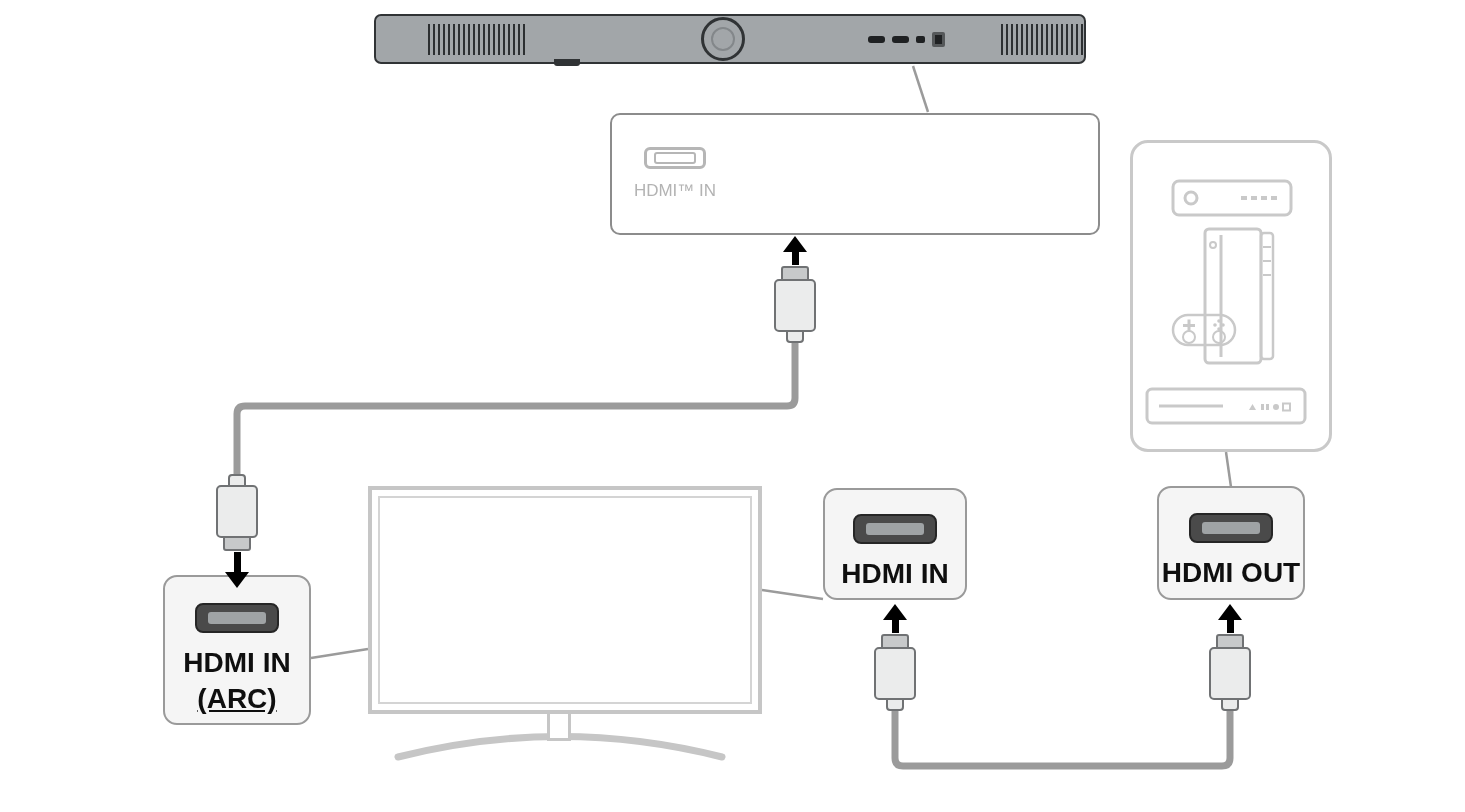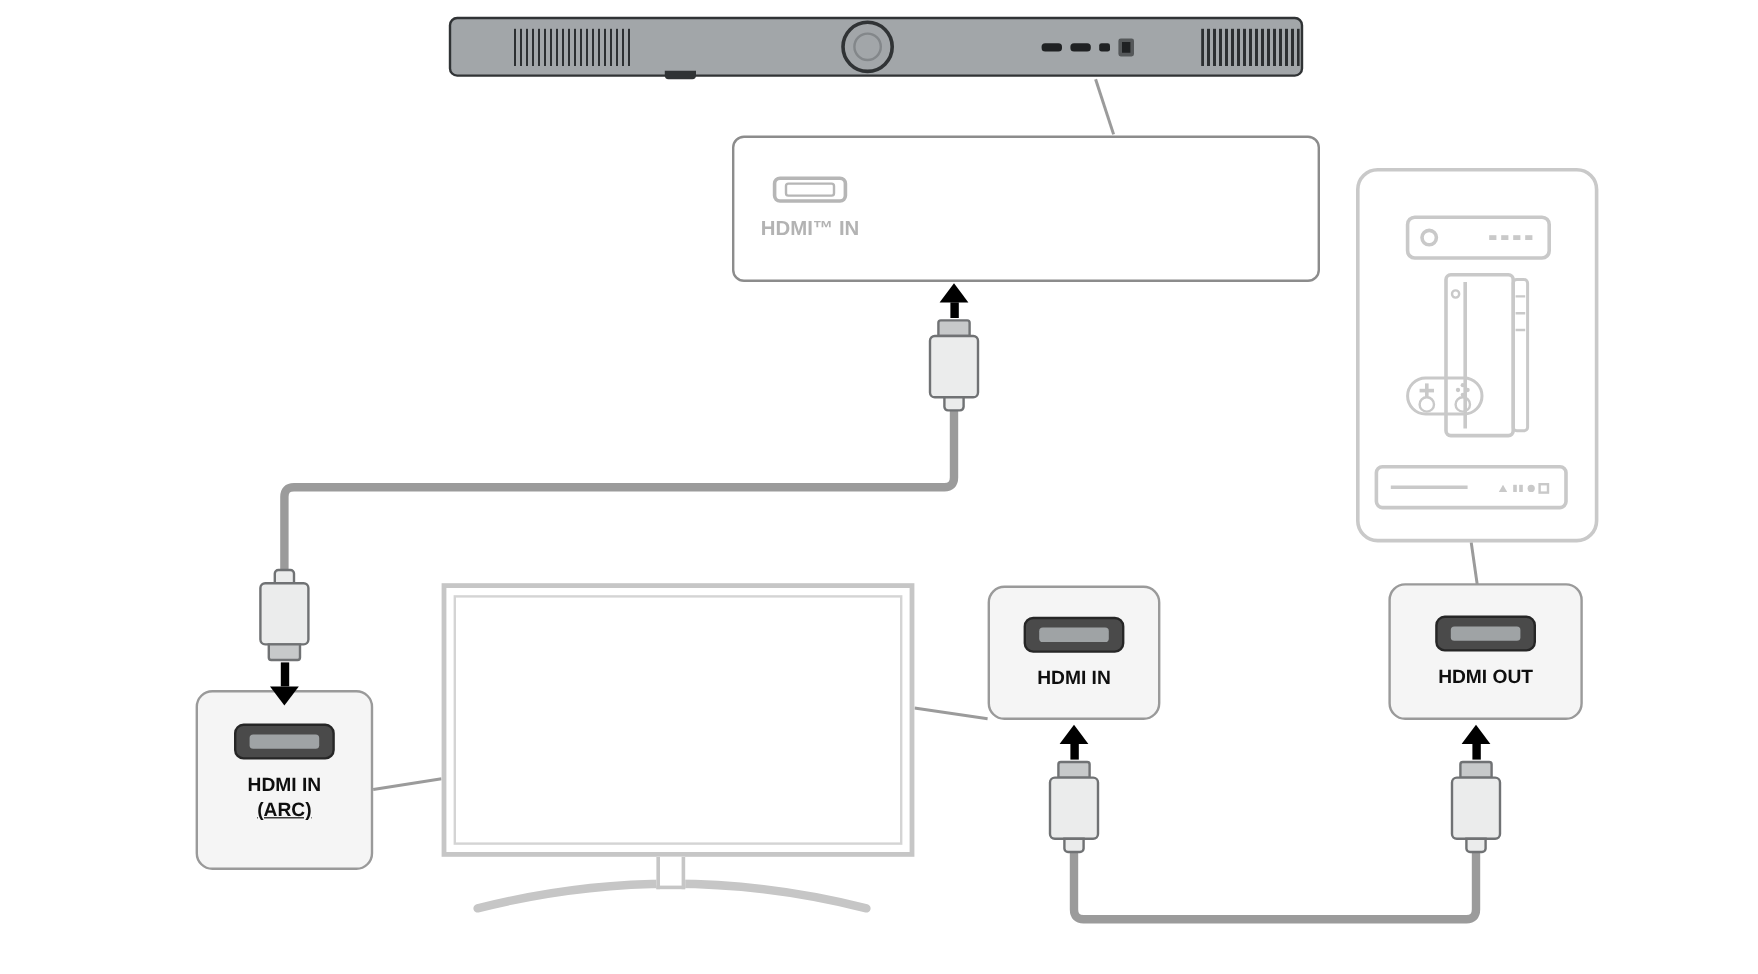--- a/index.html
+++ b/index.html
@@ -4,21 +4,21 @@
 <style>
   * { box-sizing: border-box; margin: 0; padding: 0; }
   html,body { background:#fff; }
   .canvas {
     position: relative;
     width: 1465px; height: 812px;
     background: #ffffff;
     font-family: "Liberation Sans", "DejaVu Sans", sans-serif;
     overflow: hidden;
   }
-  .abs { position: absolute; font-weight: bold; }
+  .abs { position: absolute; }
 
   
   .overlay { position:absolute; inset:0; z-index:1; pointer-events:none; }
 
   
   .soundbar {
     left:374px; top:14px; width:712px; height:50px;
     background:#a2a6a9; border:2px solid #303335; border-radius:7px;
     z-index:2;
   }
@@ -118,21 +118,21 @@
     z-index:2; text-align:center;
   }
   .hdmi-jack {
     margin:0 auto; width:84px; height:30px; background:#4a4a4a;
     border:2px solid #262626; border-radius:8px; position:relative;
   }
   .hdmi-jack::after {
     content:""; position:absolute; left:50%; top:50%; transform:translate(-50%,-50%);
     width:58px; height:12px; background:#9fa3a5; border-radius:3px;
   }
-  .callout-label { font-size:16px; font-weight:700; color:#0f0f0f; line-height:1.3; margin-top:12px; }
+  .callout-label { font-size:28px; font-weight:700; color:#0f0f0f; line-height:1.3; margin-top:12px; }
 
   
   .tv-frame { left:368px; top:486px; width:394px; height:228px; border:4px solid #c6c6c6; background:#fff; z-index:2; }
   .tv-screen { position:absolute; inset:6px; border:2px solid #d4d4d4; }
   .tv-neck { left:547px; top:714px; width:24px; height:27px; border:3px solid #c6c6c6; border-top:none; background:#fff; z-index:2; }
 
   
   .devices-box {
     left:1130px; top:140px; width:202px; height:312px;
     border:3px solid #c9c9c9; border-radius:18px; background:#fff; z-index:2;
@@ -231,21 +231,21 @@
     <div class="hdmi-jack"></div>
     <div class="callout-label">HDMI IN</div>
     <div class="callout-label" style="margin-top:0;text-decoration:underline;">(ARC)</div>
   </div>
 
   <div class="callout-box" style="left:823px; top:488px; width:144px; height:112px; padding-top:24px;">
     <div class="hdmi-jack"></div>
     <div class="callout-label">HDMI IN</div>
   </div>
 
-  <div class="callout-box" style="left:1157px; top:486px; width:162px; height:114px; padding-top:25px;">
+  <div class="callout-box" style="left:1157px; top:486px; width:148px; height:114px; padding-top:25px;">
     <div class="hdmi-jack"></div>
     <div class="callout-label">HDMI OUT</div>
   </div>
 
   <div class="abs devices-box">
     <svg width="196" height="306" viewBox="0 0 196 306">
       <g stroke="#c9c9c9" fill="none" stroke-width="3">
 
         <g>
           <rect x="40" y="38" width="118" height="34" rx="6"></rect>

